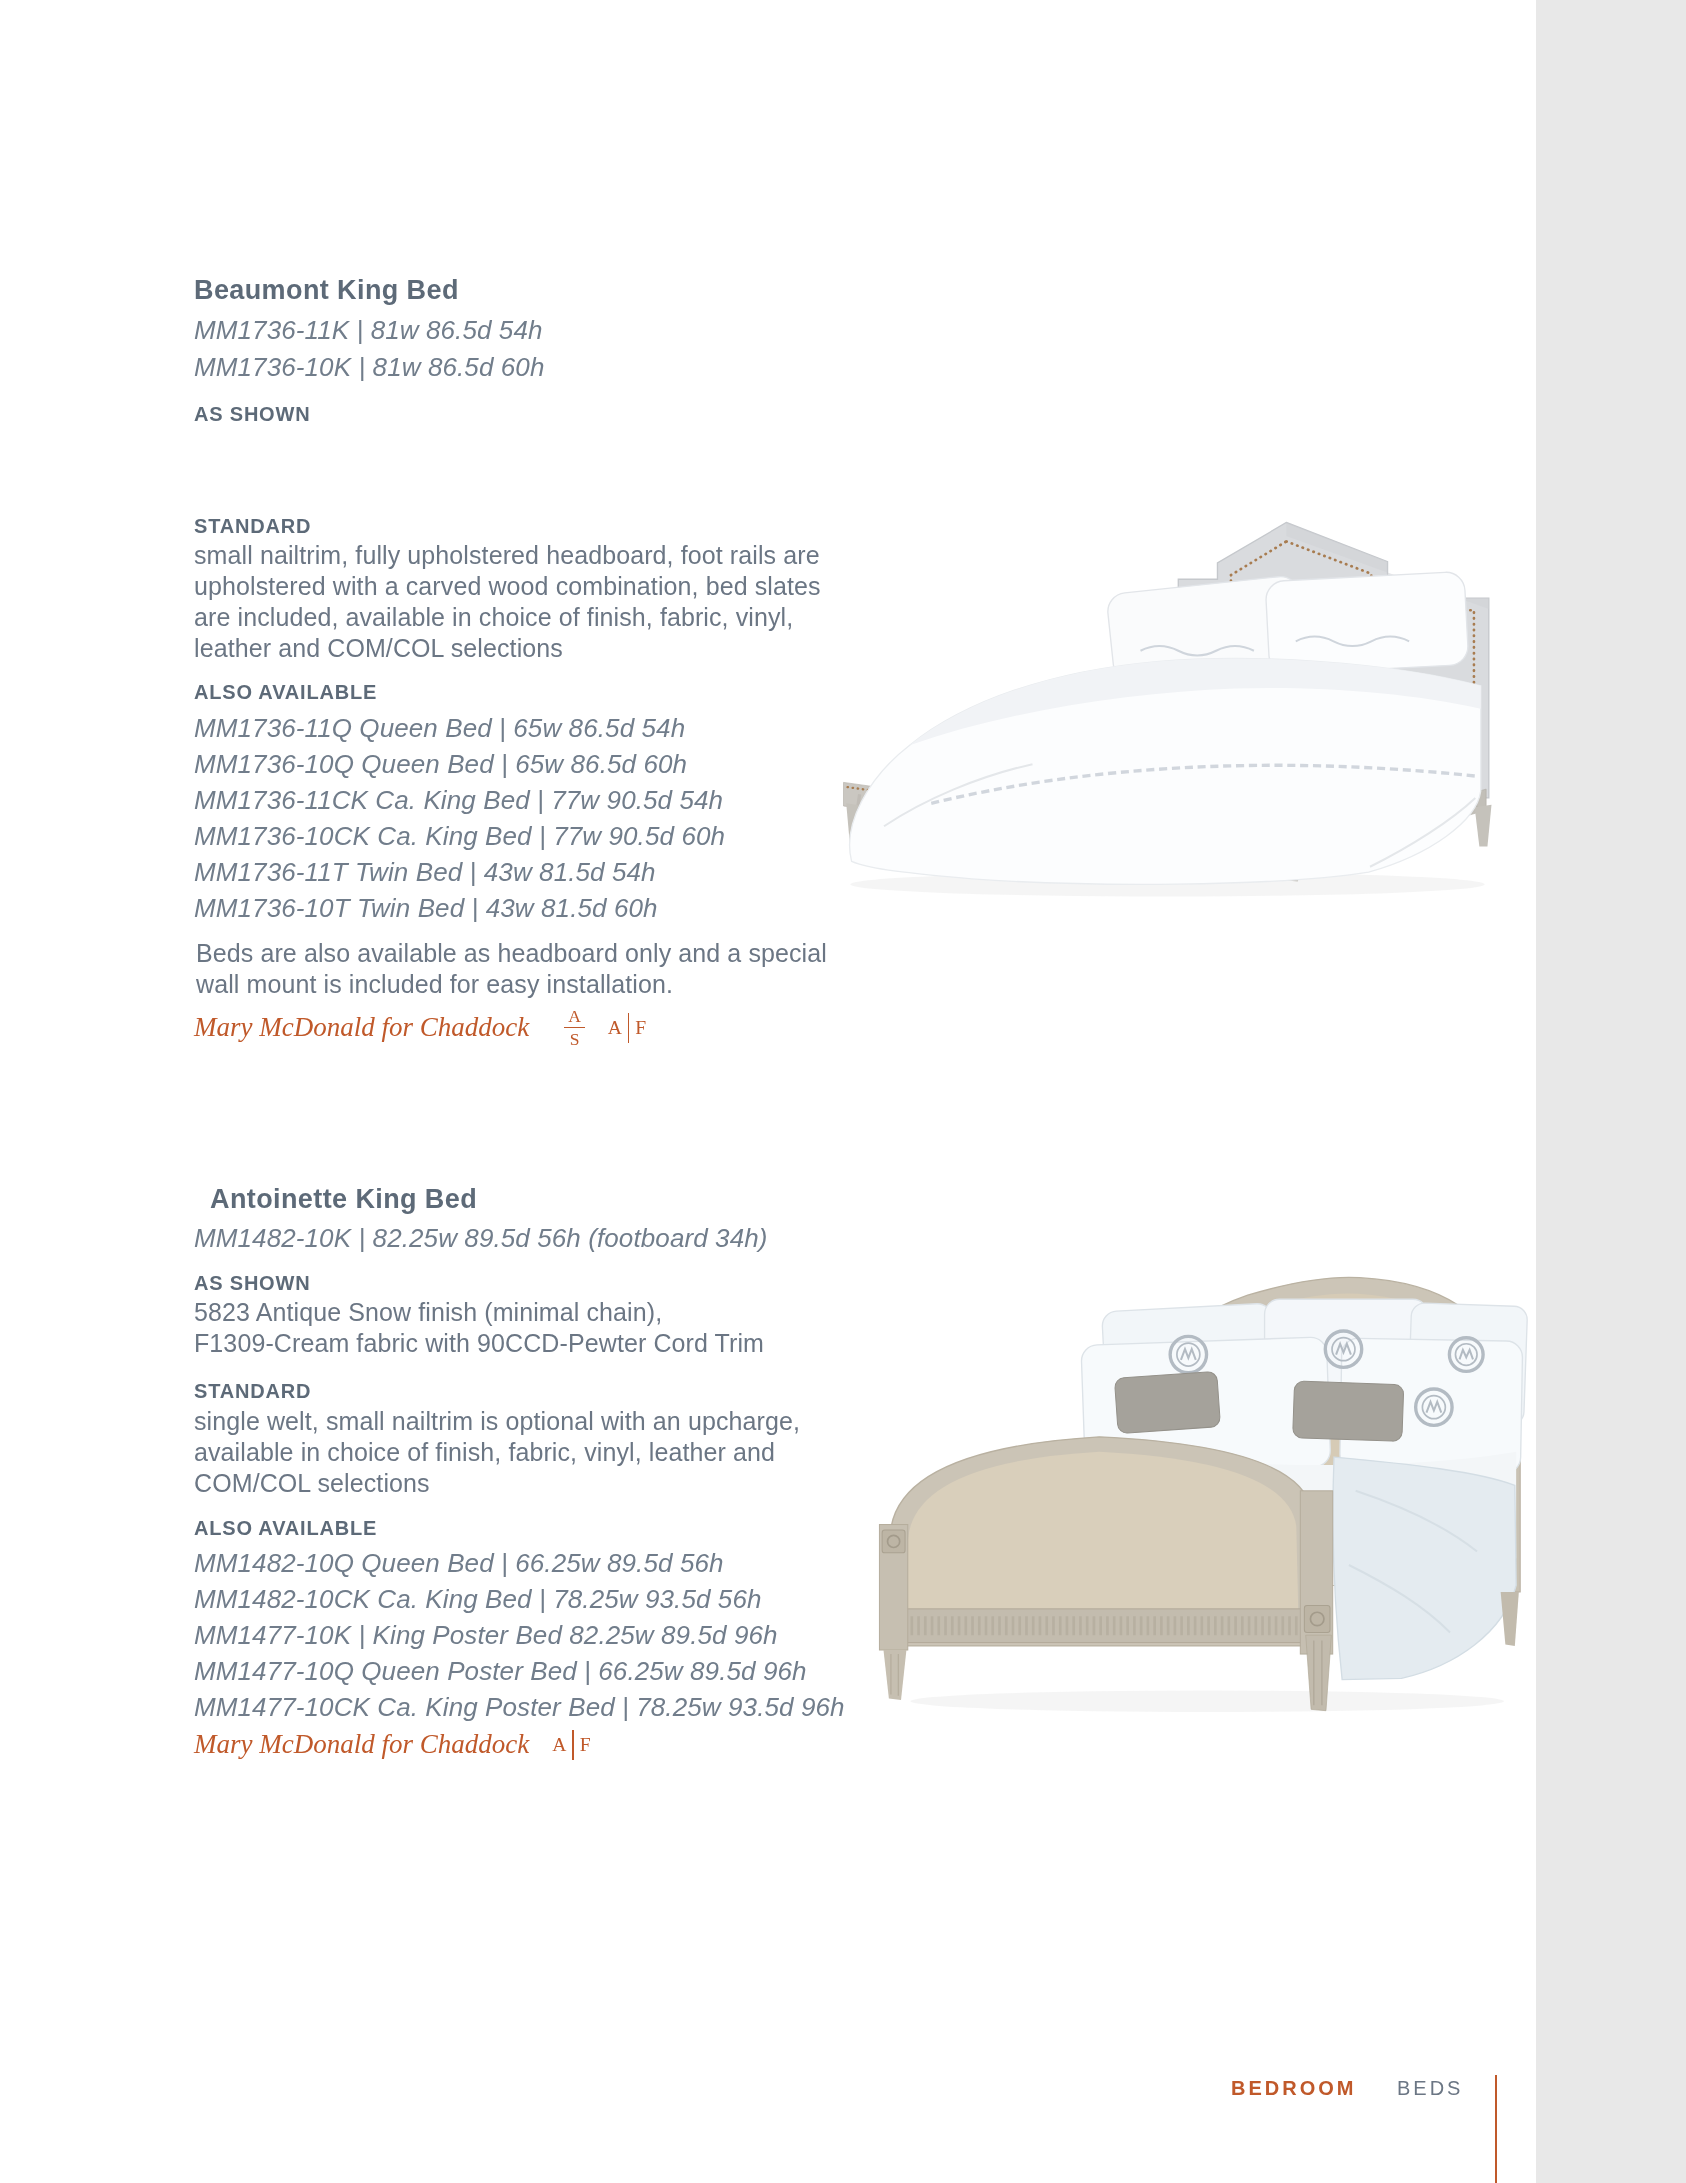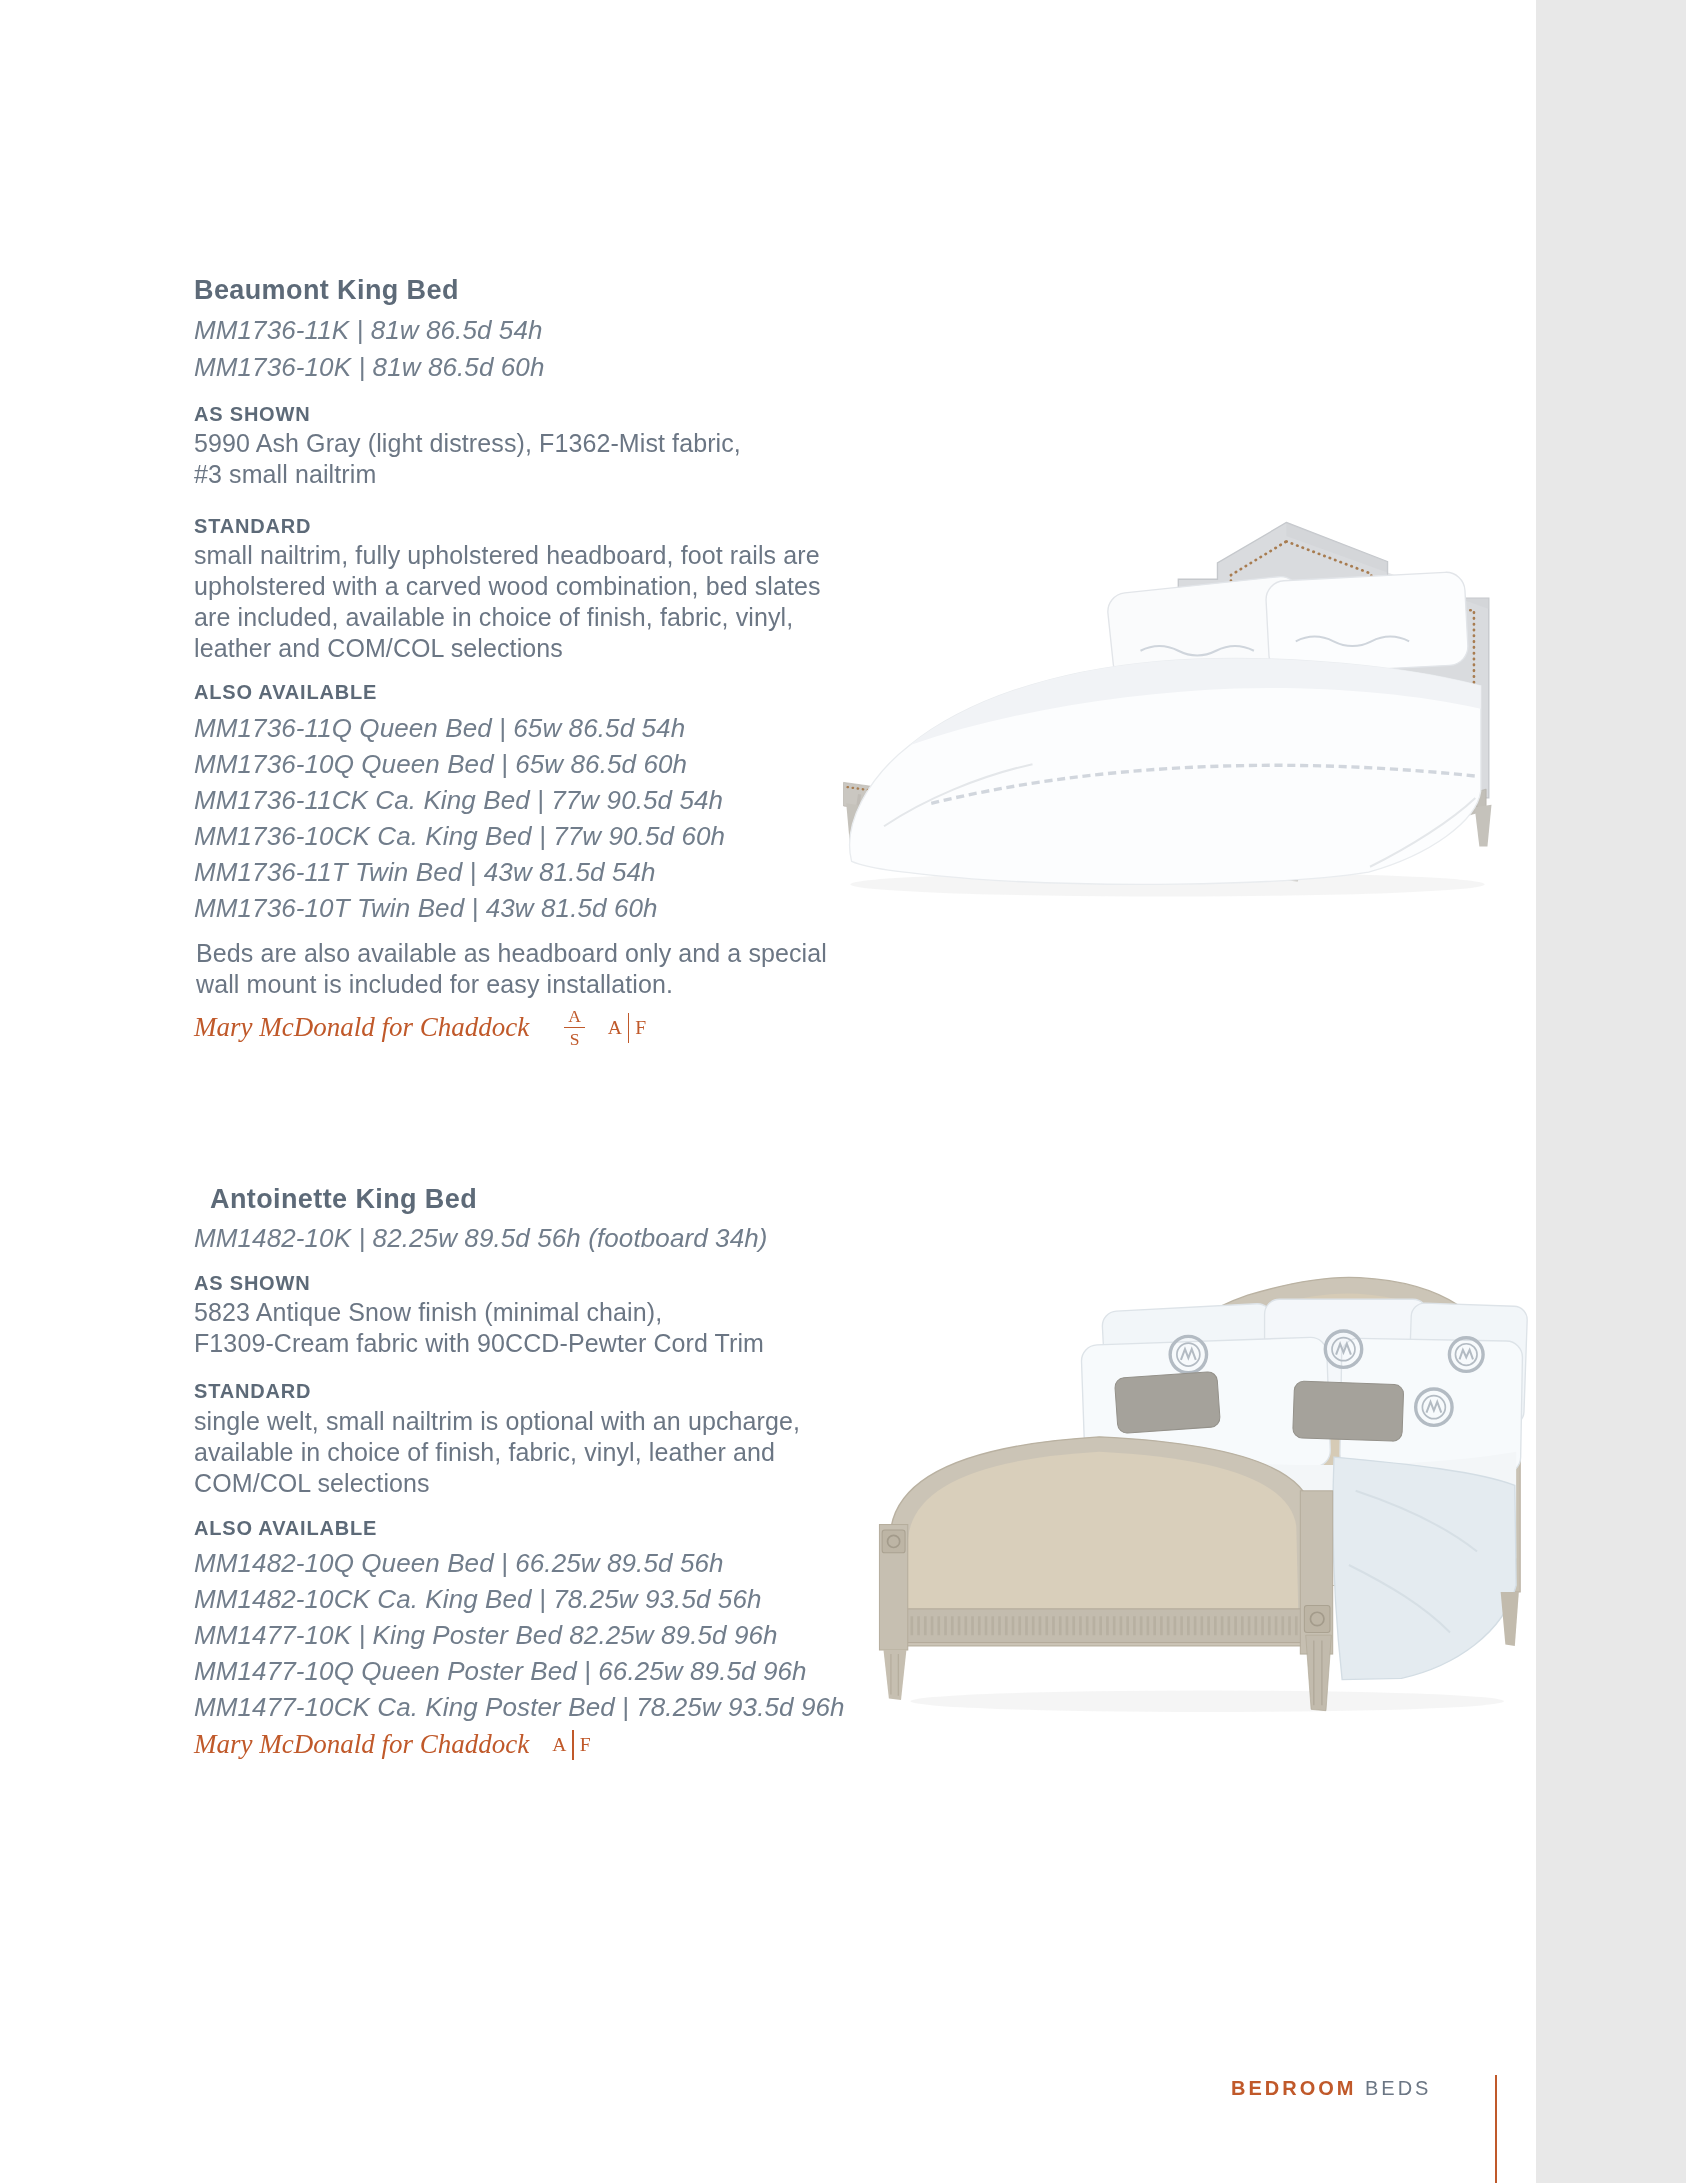--- a/index.html
+++ b/index.html
@@ -17,42 +17,38 @@
   .designer-text{font-family:"Liberation Serif", serif;font-style:italic;font-size:27px;color:#c0592a;}
   .as-mark{display:inline-flex;flex-direction:column;align-items:center;margin-left:35px;
     font-family:"Liberation Serif", serif;font-size:17.5px;line-height:1.05;color:#c0592a;}
   .as-mark .top{border-bottom:1.3px solid #c0592a;padding:0 4px 2px 4px;}
   .as-mark .bottom{padding-top:2px;}
   .af-mark{display:inline-flex;align-items:center;margin-left:23px;
     font-family:"Liberation Serif", serif;font-size:19.6px;color:#c0592a;}
   .af-mark .vr{width:1.3px;height:30px;background:#c0592a;margin:0 6px;}
   .footer-label{font-size:20px;letter-spacing:3px;white-space:nowrap;}
   .footer-label .sec{font-weight:700;color:#c0592a;}
-  .footer-label .cat{font-weight:400;color:#6b7684;}
+  .footer-label .cat{font-weight:400;color:#6b7684;margin-left:32px;}
   .footer-rule{width:2px;height:108px;background:#c0592a;}
   .page-number{font-size:23px;font-weight:700;color:#8b9096;letter-spacing:0.7px;}
   .photo{position:absolute;}
   .photo svg{display:block;}
 </style>
 </head>
 <body>
 
 <div class="page">
 
   <section class="abs" style="left:0;top:0;width:100%;height:100%;">
     <div class="abs title" style="left:194px;top:275px;">Beaumont King Bed</div>
 
     <div class="abs dim-line" style="left:194px;top:312px;">MM1736-11K | 81w 86.5d 54h</div>
     <div class="abs dim-line" style="left:194px;top:349px;">MM1736-10K | 81w 86.5d 60h</div>
 
     <div class="abs label" style="left:194px;top:403px;">AS SHOWN</div>
-    <div class="abs body-block" style="left:194px;top:428px;">
-      <div>5990 Ash Gray (light distress), F1362-Mist fabric,</div>
-      <div>#3 small nailtrim</div>
-    </div>
 
     <div class="abs label" style="left:194px;top:515px;">STANDARD</div>
     <div class="abs body-block" style="left:194px;top:540px;">
       <div>small nailtrim, fully upholstered headboard, foot rails are</div>
       <div>upholstered with a carved wood combination, bed slates</div>
       <div>are included, available in choice of finish, fabric, vinyl,</div>
       <div>leather and COM/COL selections</div>
     </div>
 
     <div class="abs label" style="left:194px;top:681px;">ALSO AVAILABLE</div>

